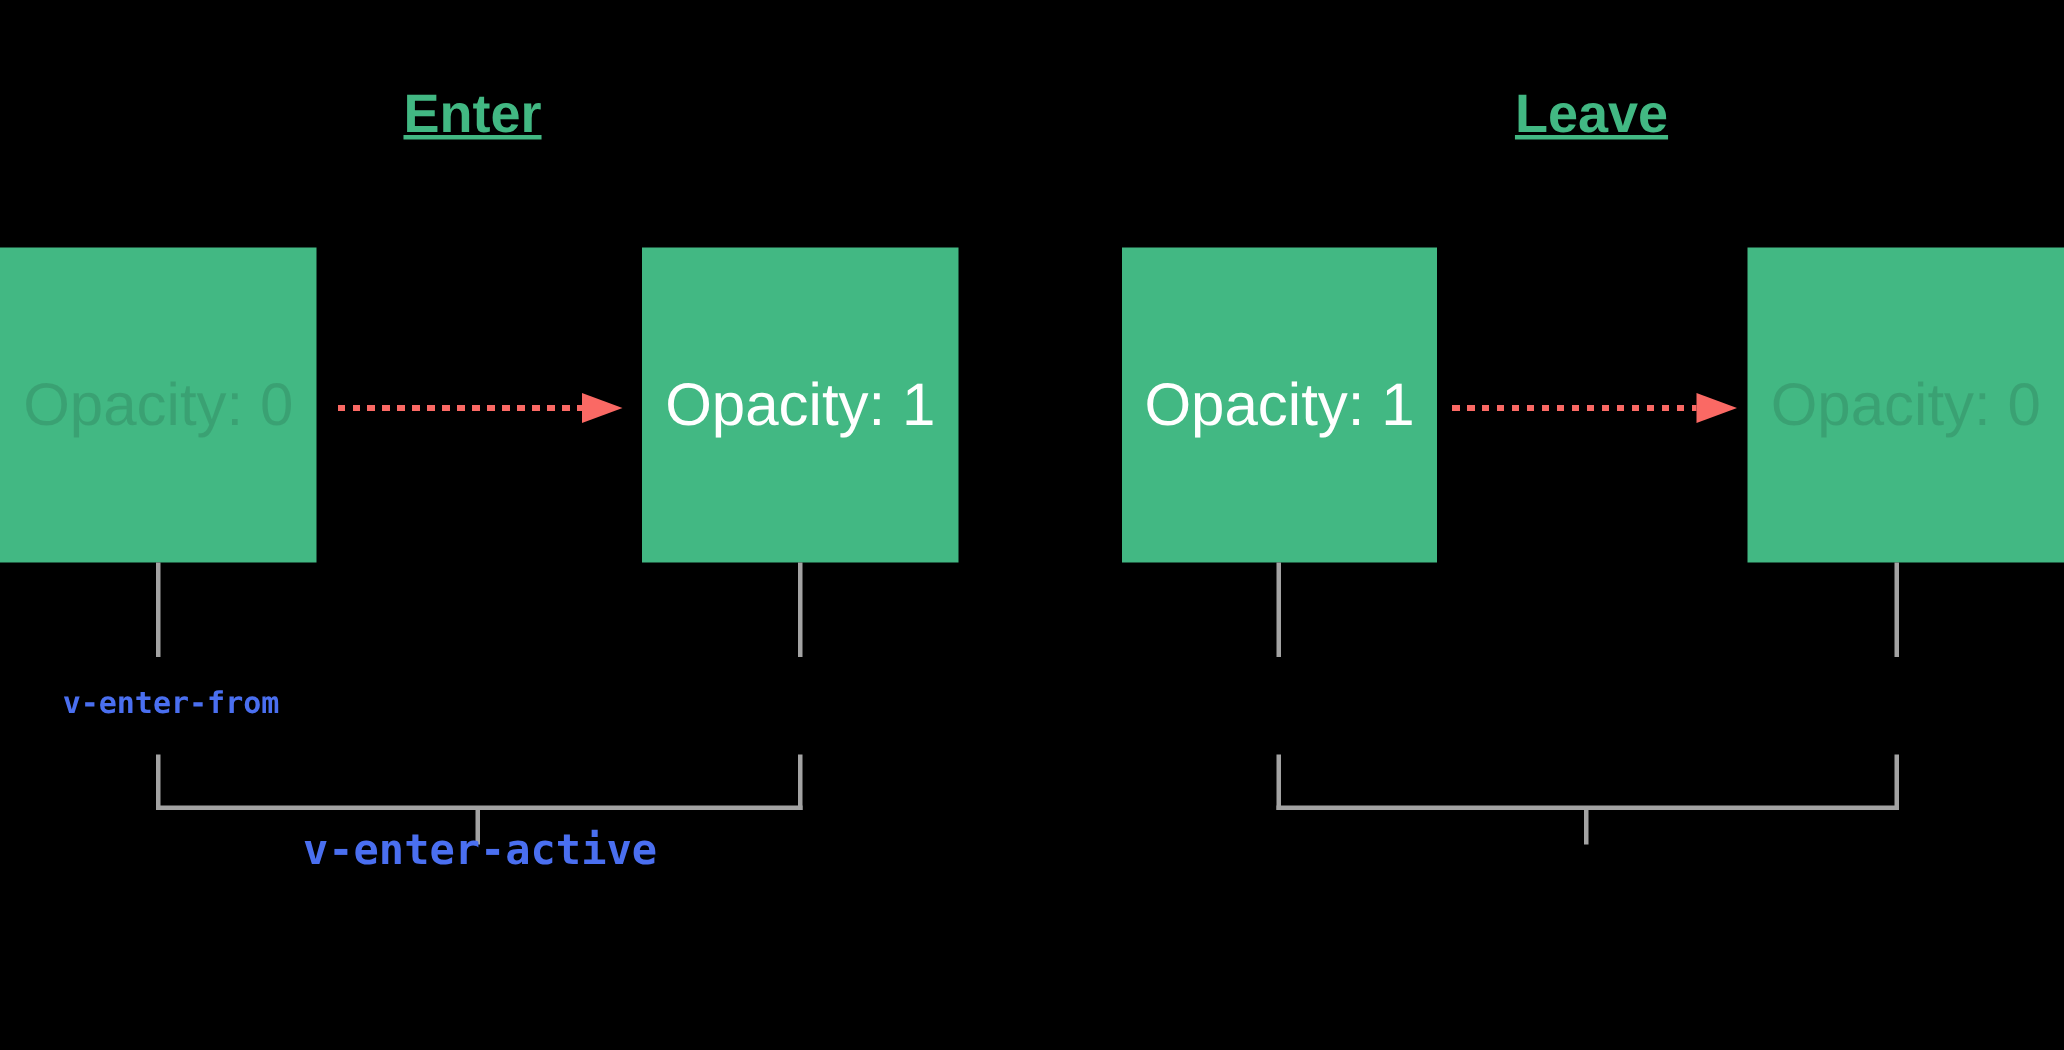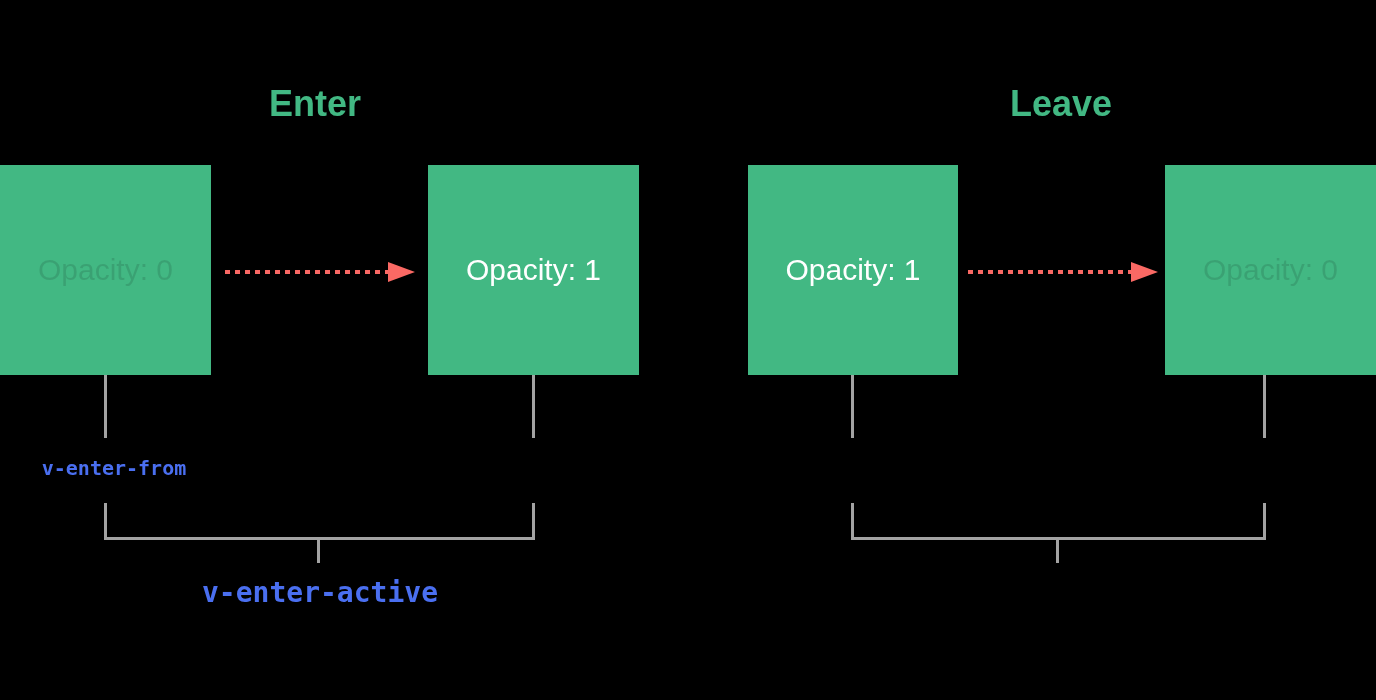--- a/index.html
+++ b/index.html
@@ -16,47 +16,48 @@
   .canvas {
     position: relative;
     width: 1376px;
     height: 700px;
     background: var(--bg);
     overflow: hidden;
     font-family: "Liberation Sans", sans-serif;
   }
   .title {
     position: absolute;
-    top: 86px;
+    top: 58px;
     transform: translateX(-50%);
     font-size: 36px;
     line-height: 36px;
     font-weight: 700;
     color: var(--green);
     white-space: nowrap;
+    text-decoration: underline;
   }
   .title-enter { left: 315px; }
   .title-leave { left: 1061px; }
 
   .box {
     position: absolute;
     top: 165px;
     height: 210px;
     background: var(--green);
     display: flex;
     align-items: center;
     justify-content: center;
   }
   .box-1 { left: 0;      width: 211px; }
   .box-2 { left: 428px;  width: 211px; }
   .box-3 { left: 748px;  width: 210px; }
   .box-4 { left: 1165px; width: 211px; }
 
   .box-label {
-    font-size: 30px;
+    font-size: 40px;
     line-height: 34px;
     font-weight: 400;
     white-space: nowrap;
   }
   .box-label.solid { color: var(--white); }
   .box-label.faint { color: var(--faint); }
 
   .arrow {
     position: absolute;
     top: 262px;
@@ -125,21 +126,21 @@
     top: 540px;
     height: 23px;
     width: 3px;
     background: var(--gray);
   }
   .stem-enter { left: 317px; }
   .stem-leave { left: 1056px; }
 
   .active-label {
     position: absolute;
-    top: 577px;
+    top: 551px;
     transform: translateX(-50%);
     font-family: "DejaVu Sans Mono", monospace;
     font-size: 28px;
     line-height: 32px;
     font-weight: 700;
     color: var(--blue);
     white-space: nowrap;
   }
   .al-enter { left: 320px; }
   .al-leave { left: 1058px; }

